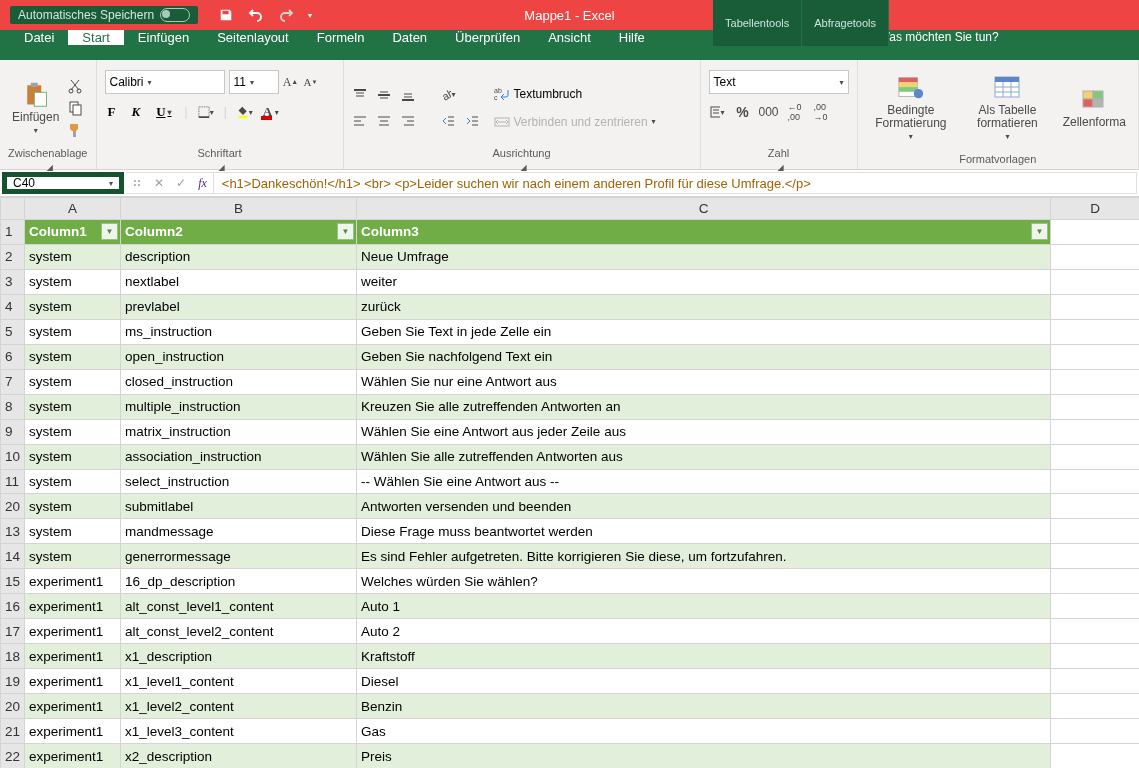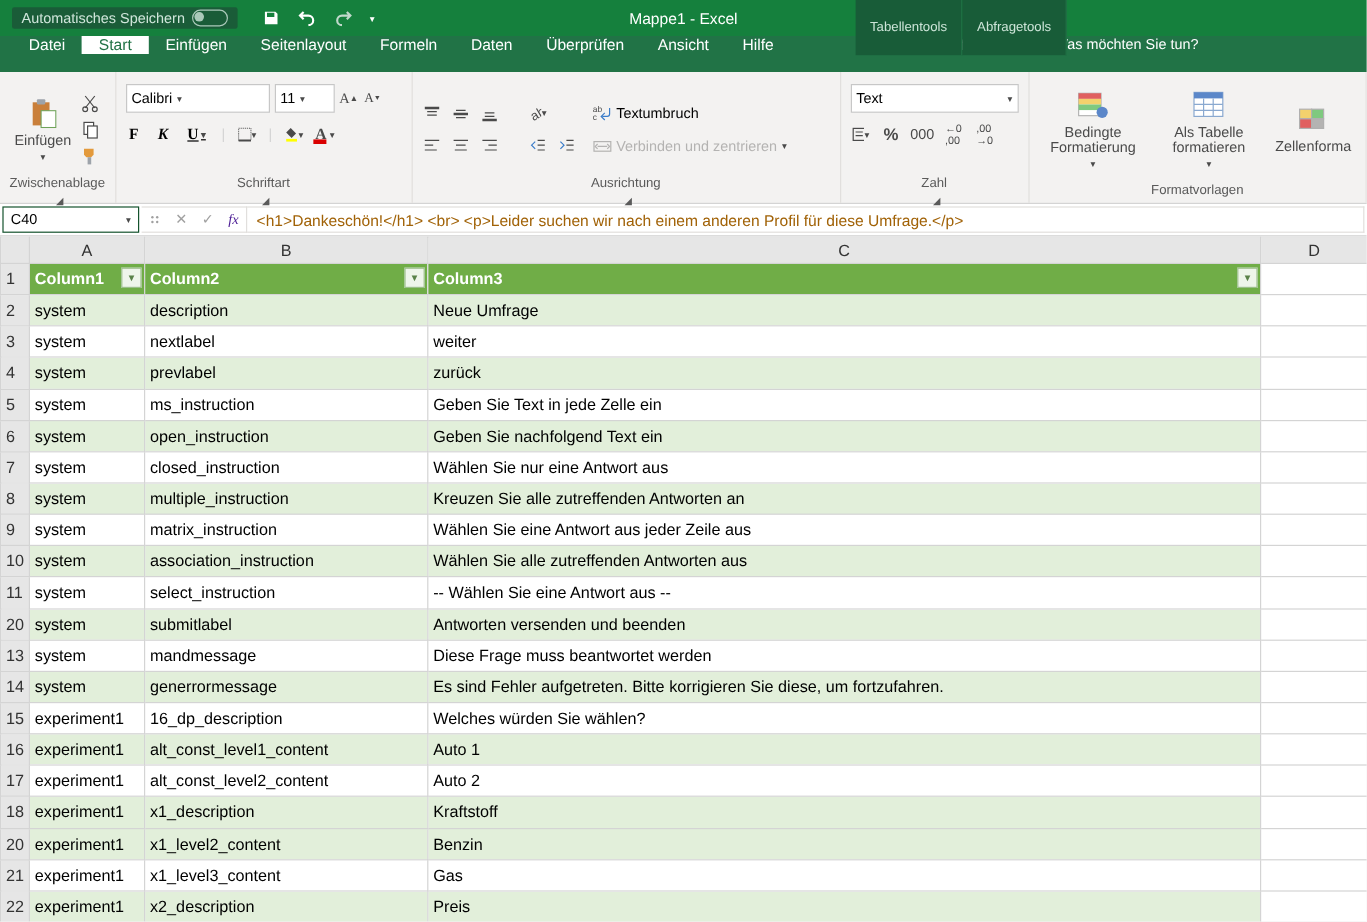--- a/index.html
+++ b/index.html
@@ -7,21 +7,21 @@
     padding: 0;
     font-family: "Segoe UI", Arial, sans-serif;
     font-size: 12px;
     background: #ffffff;
     width: 1139px;
     height: 768px;
     overflow: hidden;
   }
   
   .titlebar {
-    background: #15803d;
+    background: #ef4444;
     color: #fff;
     height: 30px;
     display: flex;
     align-items: center;
     padding: 0 10px;
     position: relative;
   }
   .autosave {
     display: flex;
     align-items: center;
@@ -167,21 +167,21 @@
   
   .fnamebar {
     height: 26px;
     display: flex;
     align-items: stretch;
     border-bottom: 1px solid #d4d4d4;
     background: #fff;
   }
   .namebox {
     width: 100px;
-    border: 1px solid #14532d;
+    border: 5px solid #14532d;
     margin: 2px;
     display: flex;
     align-items: center;
     padding: 0 6px;
     font-size: 12px;
     gap: 25px;
   }
   .namebox .chev { margin-left:auto; }
   .fbtns {
     display: flex;
@@ -754,20 +754,27 @@
           <td></td>
         </tr>
         <tr>
           <td class="rowhead">18</td>
           <td class="band">experiment1</td>
           <td class="band">x1_description</td>
           <td class="band">Kraftstoff</td>
           <td></td>
         </tr>
         <tr>
+          <td class="rowhead">19</td>
+          <td class="">experiment1</td>
+          <td class="">x1_level1_content</td>
+          <td class="">Diesel</td>
+          <td></td>
+        </tr>
+        <tr>
           <td class="rowhead">20</td>
           <td class="band">experiment1</td>
           <td class="band">x1_level2_content</td>
           <td class="band">Benzin</td>
           <td></td>
         </tr>
         <tr>
           <td class="rowhead">21</td>
           <td class="">experiment1</td>
           <td class="">x1_level3_content</td>

